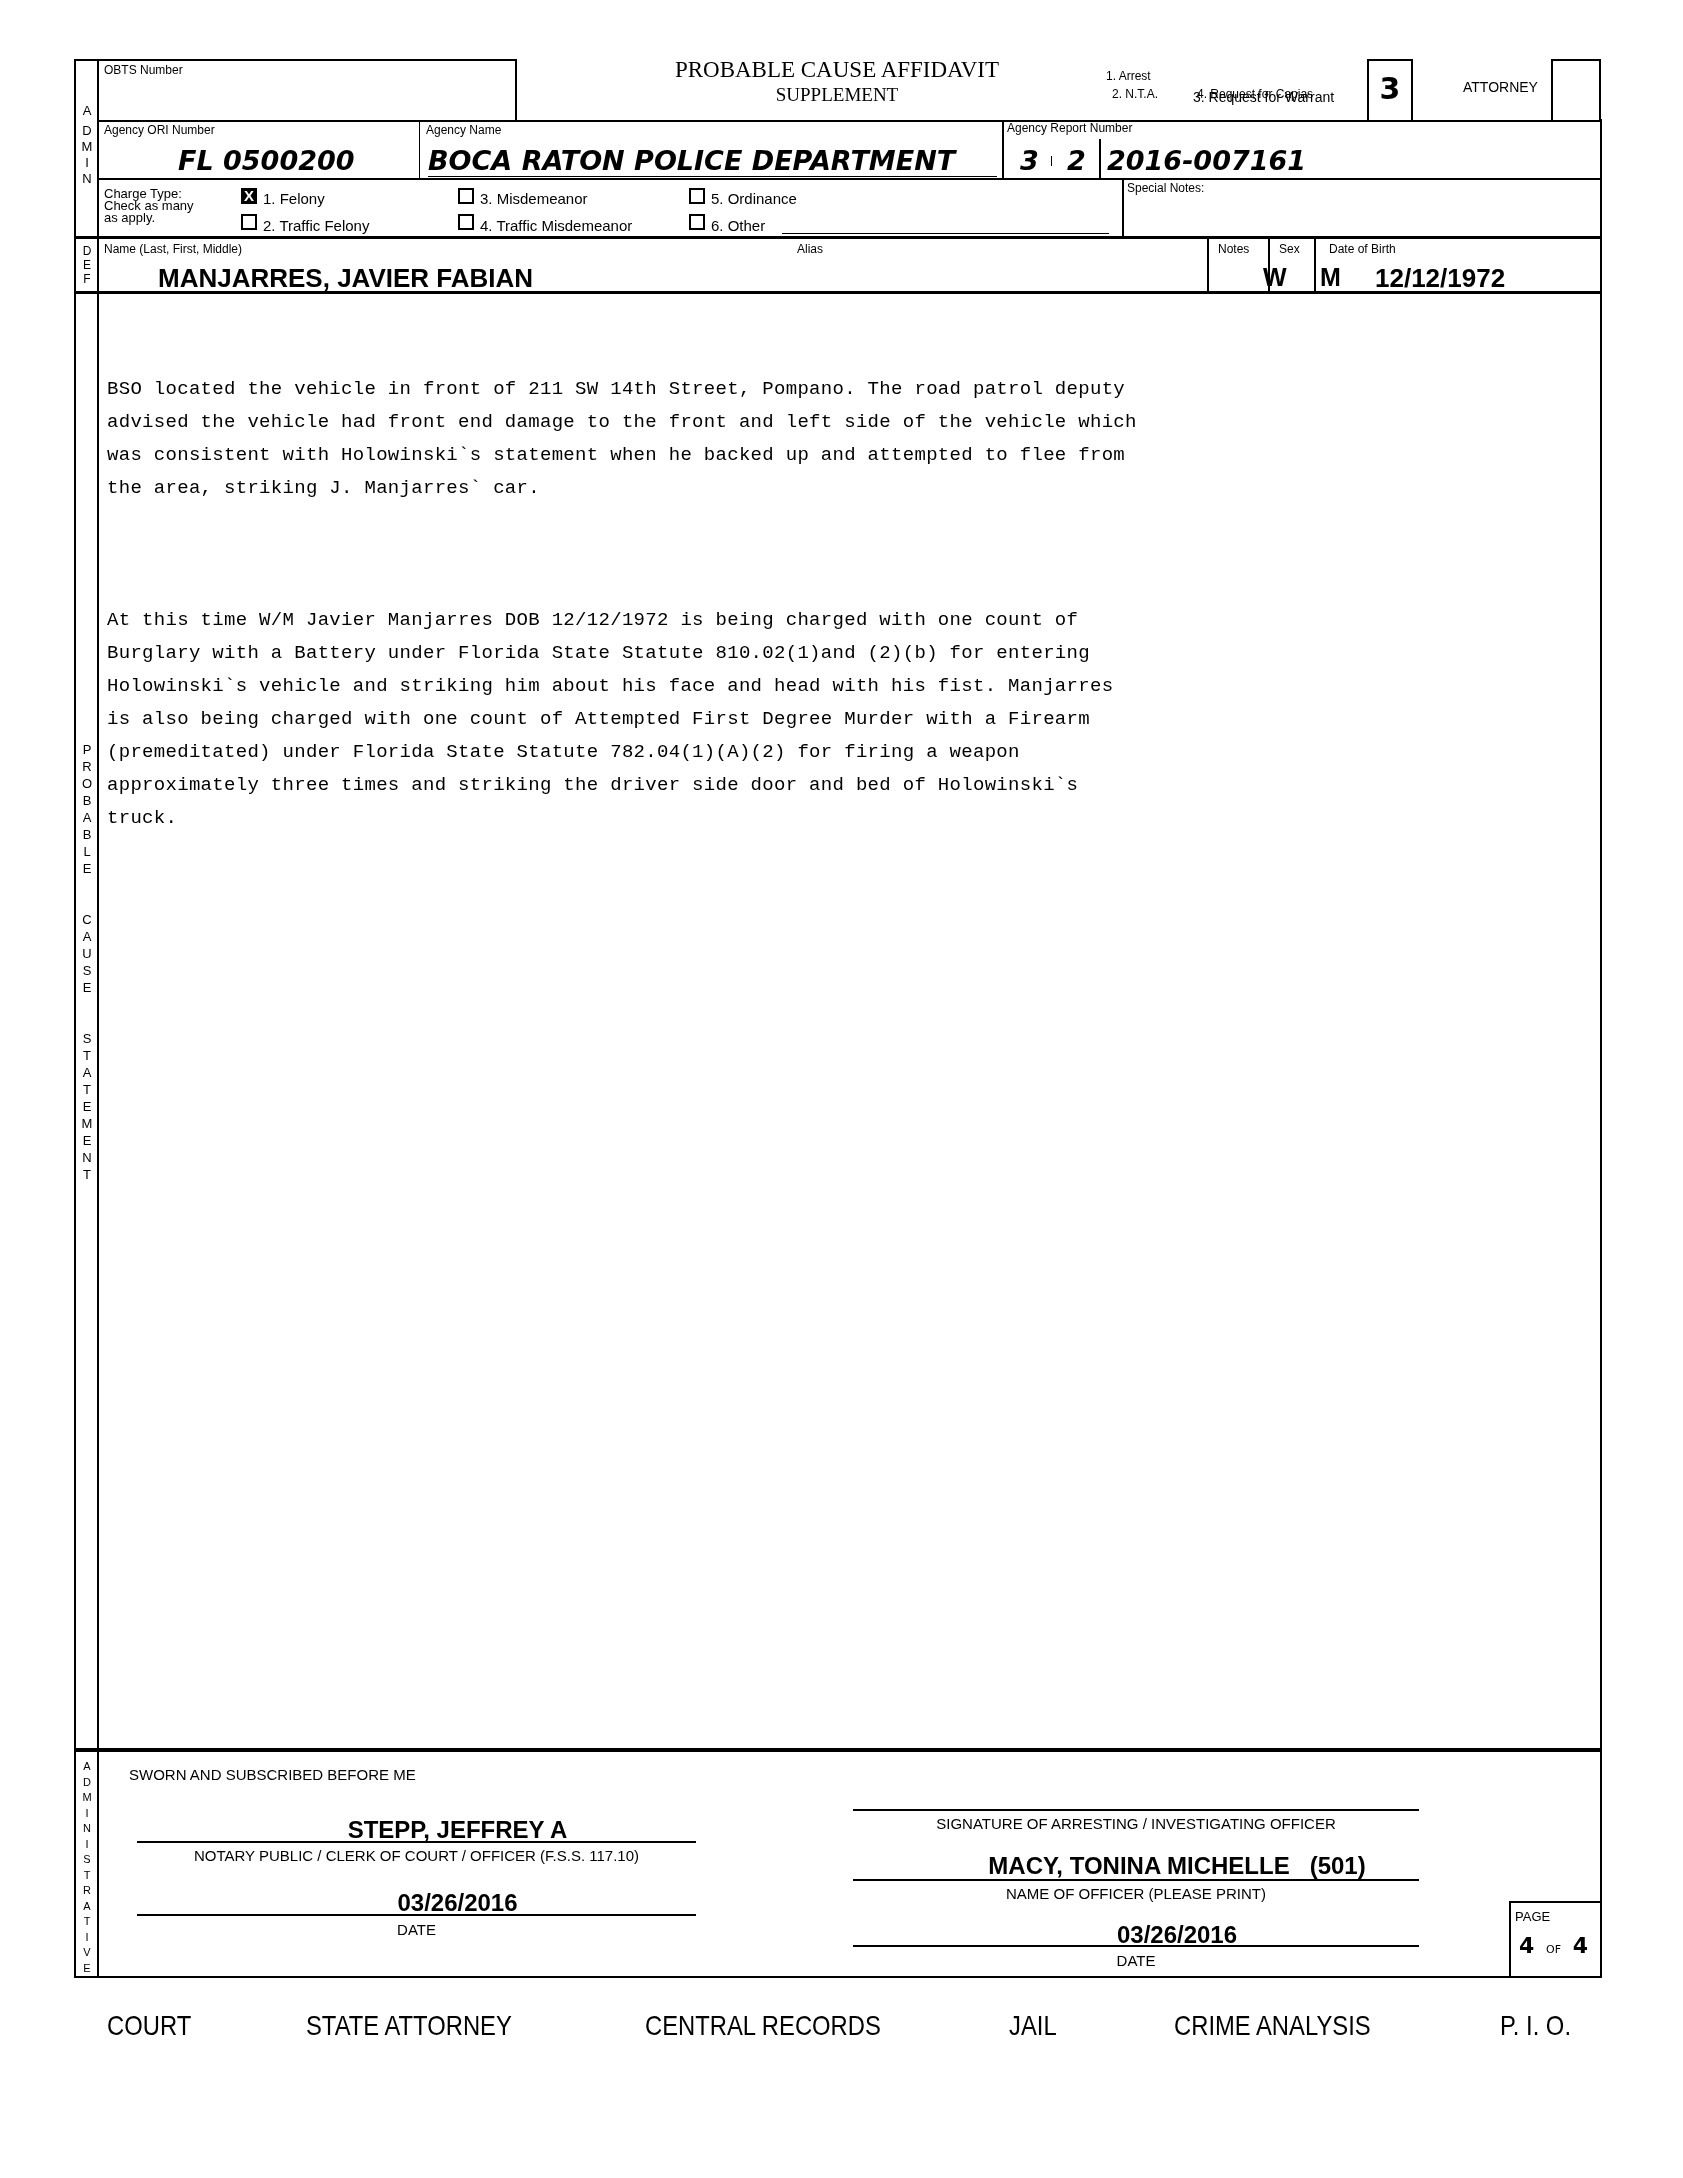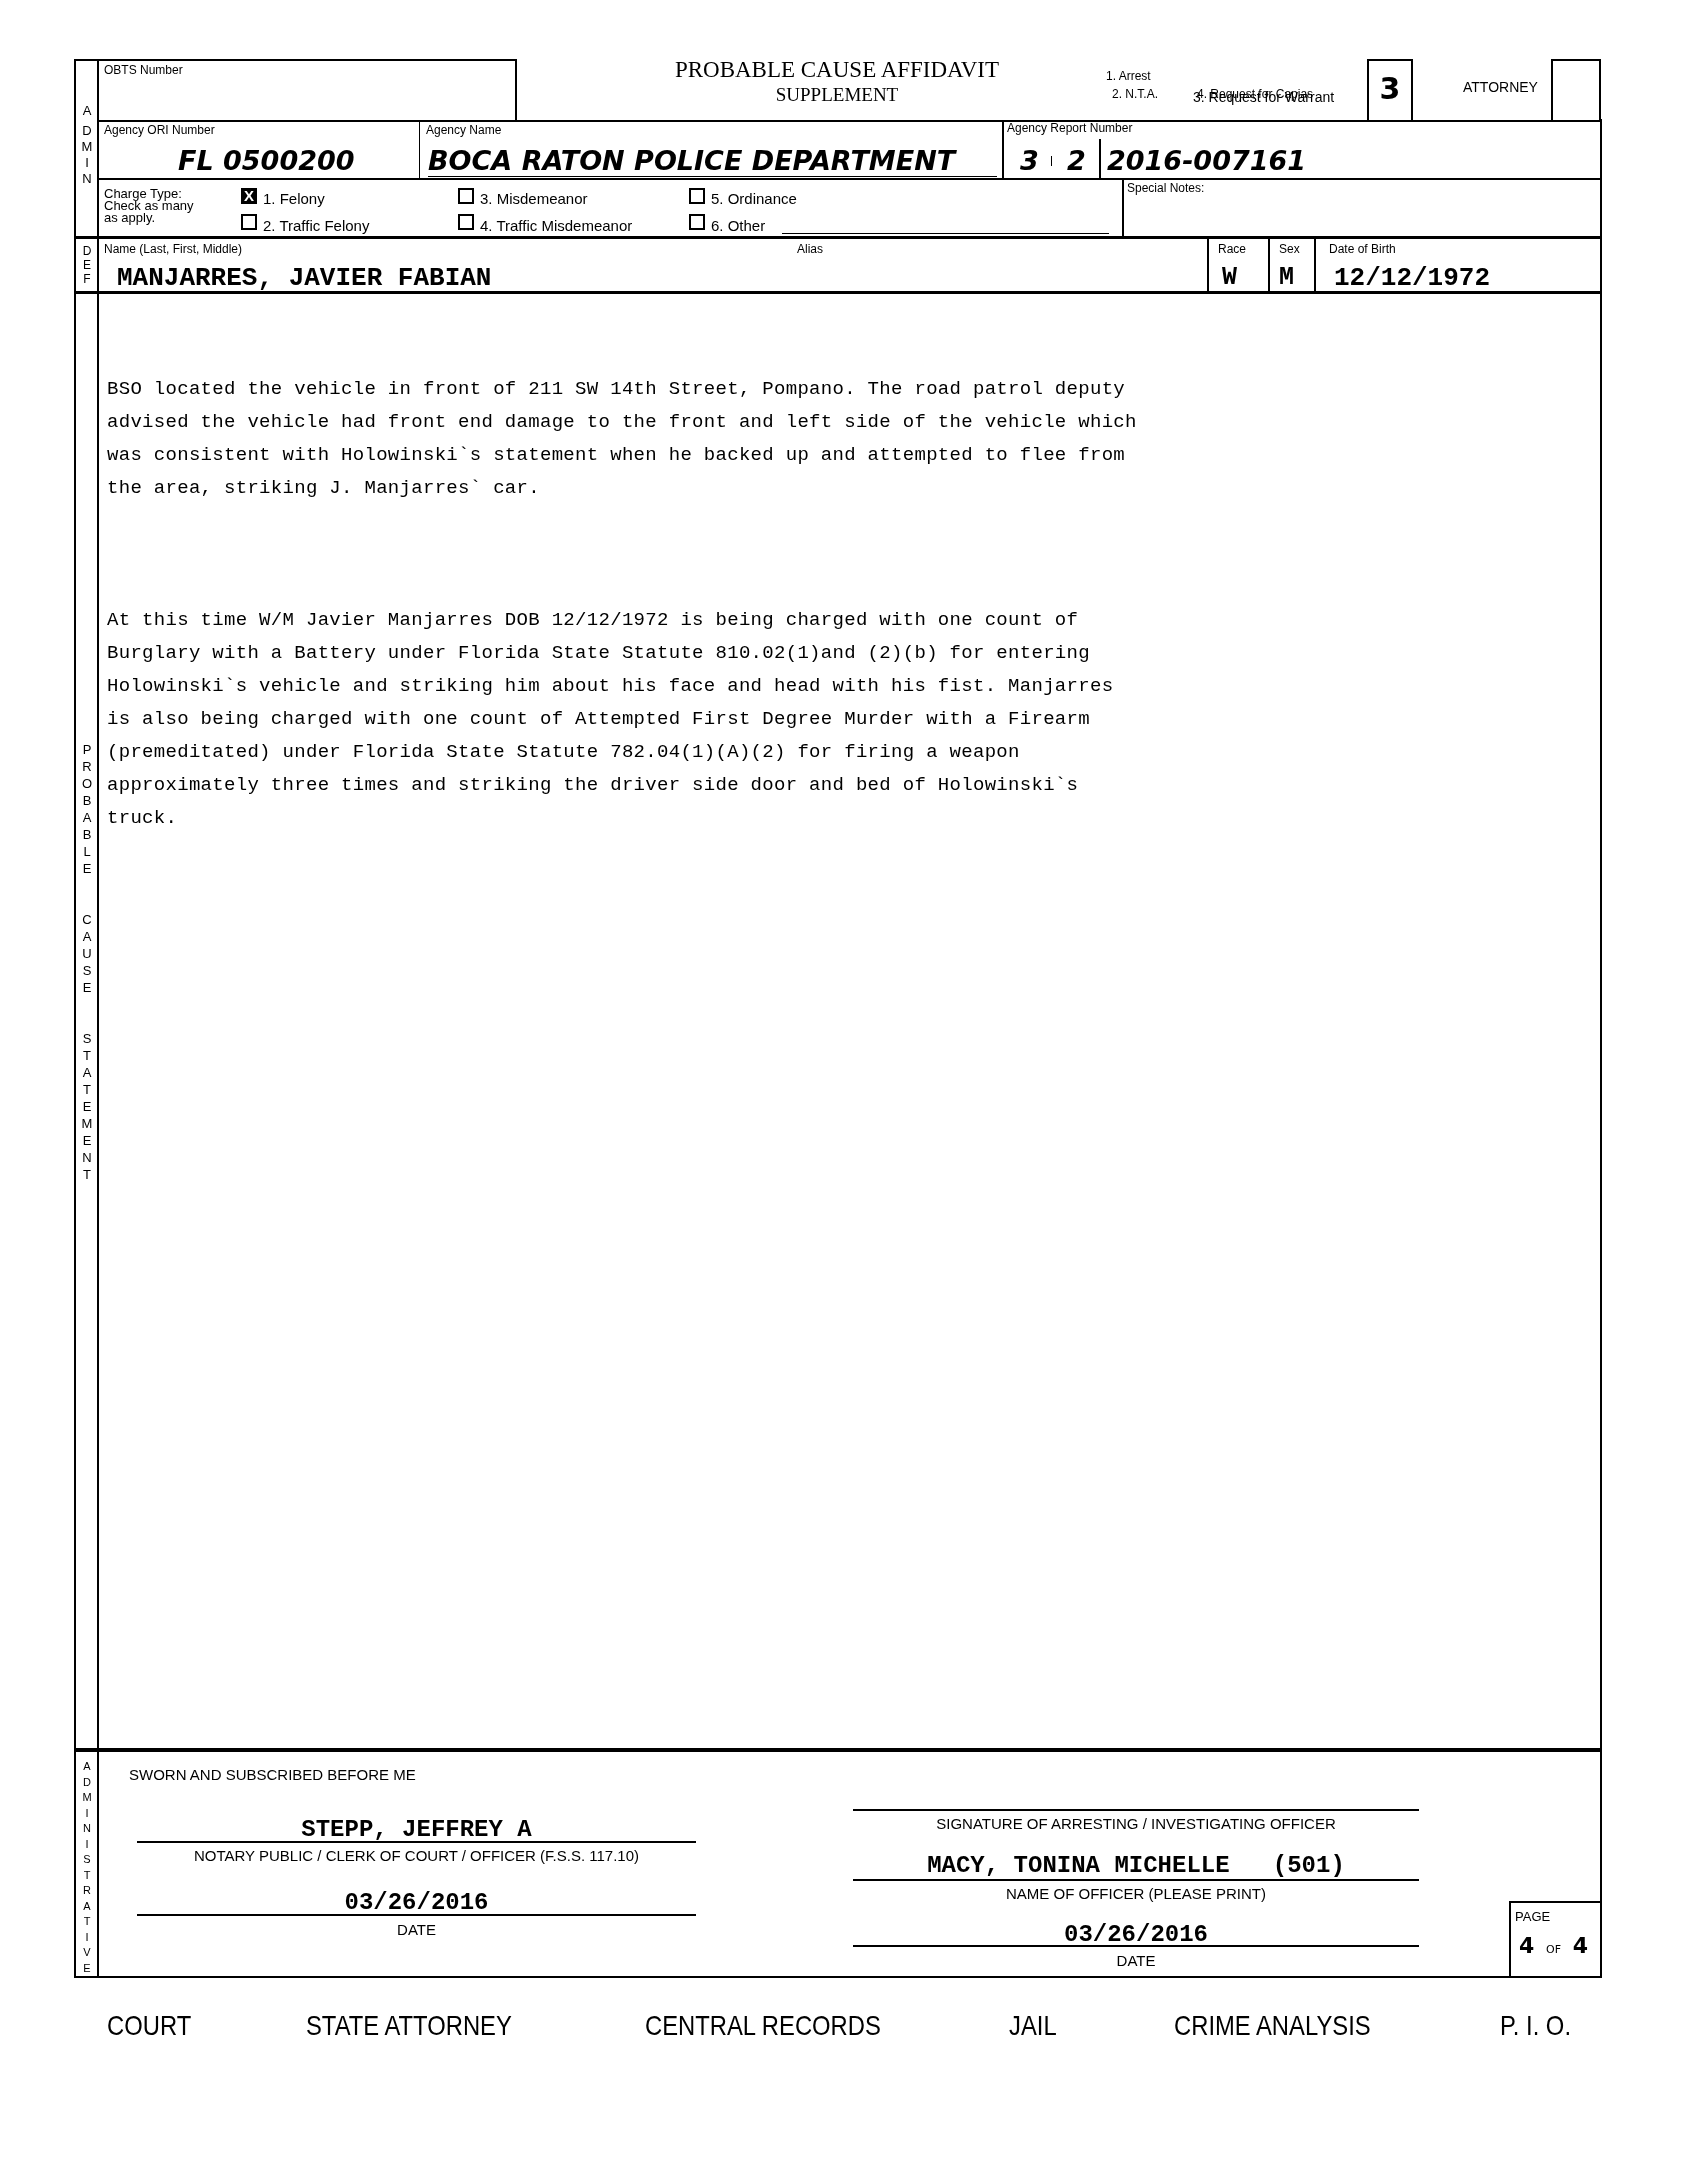--- a/index.html
+++ b/index.html
@@ -1,21 +1,21 @@
 <!DOCTYPE html>
 <html><head>
 <meta charset="utf-8">
 <style>
   html, body { margin:0; padding:0; background:#fff; }
   body { width:1683px; height:2178px; position:relative; overflow:hidden; font-family:"Liberation Sans", sans-serif; color:#000; }
   .abs { position:absolute; }
   .line { position:absolute; background:#000; }
   .lbl { position:absolute; font-family:"Liberation Sans", sans-serif; font-size:12px; white-space:nowrap; }
   .bigital { position:absolute; font-family:"DejaVu Sans", sans-serif; font-weight:bold; font-style:italic; font-size:28px; white-space:nowrap; }
-  .bigbold { position:absolute; font-family:Liberation Mono, monospace; font-weight:bold; font-size:26px; white-space:nowrap; }
+  .bigbold { position:absolute; font-family:Liberation Sans, sans-serif; font-weight:bold; font-size:26px; white-space:nowrap;margin-left:41px; }
   .serif-title { position:absolute; font-family:"Liberation Serif", serif; white-space:nowrap; text-align:center; }
   .vert { position:absolute; width:22px; text-align:center; font-family:"Liberation Sans", sans-serif; font-size:13px; line-height:16px; }
   .vert span { display:block; }
   .cb { position:absolute; width:16px; height:16px; border:2px solid #000; box-sizing:border-box; }
   .cb.checked { background:#000; }
   .cb.checked::after { content:"X"; position:absolute; left:1px; top:-3px; color:#fff; font-size:15px; font-weight:bold; font-family:"Liberation Sans", sans-serif; }
   .stmt { position:absolute; left:107px; top:307px; width:1485px; font-family:"Liberation Mono", monospace; font-size:19px; line-height:33px; white-space:pre; letter-spacing:0.3px; }
   .stmt p { margin:0 0 33px 0; }
   .dist { position:absolute; top:2010px; font-family:"Liberation Sans", sans-serif; font-size:28px; transform:scaleX(0.85); transform-origin:left top; white-space:nowrap; }
   .center { text-align:center; }
@@ -145,21 +145,21 @@
     <span>D</span>
     <span>E</span>
     <span>F</span>
   </div>
   <div class="lbl" style="left:104px;top:242px;font-size:12px;">Name (Last, First, Middle)</div>
   <div class="bigbold" style="left:117px;top:263px;font-size:26px;">MANJARRES, JAVIER FABIAN</div>
 
   <div class="lbl" style="left:797px;top:242px;font-size:12px;">Alias</div>
   <div class="abs" style="left:797px;top:259px;width:396px;height:30px;"></div>
 
-  <div class="lbl" style="left:1218px;top:242px;font-size:12px;">Race</div>
+  <div class="lbl" style="left:1218px;top:242px;font-size:12px;">Notes</div>
   <div class="bigbold" style="left:1222px;top:263px;font-size:25px;">W</div>
 
   <div class="lbl" style="left:1279px;top:242px;font-size:12px;">Sex</div>
   <div class="bigbold" style="left:1279px;top:263px;font-size:25px;">M</div>
 
   <div class="lbl" style="left:1329px;top:242px;font-size:12px;">Date of Birth</div>
   <div class="bigbold" style="left:1334px;top:263px;font-size:26px;">12/12/1972</div>
 </div>
 
 <div>

